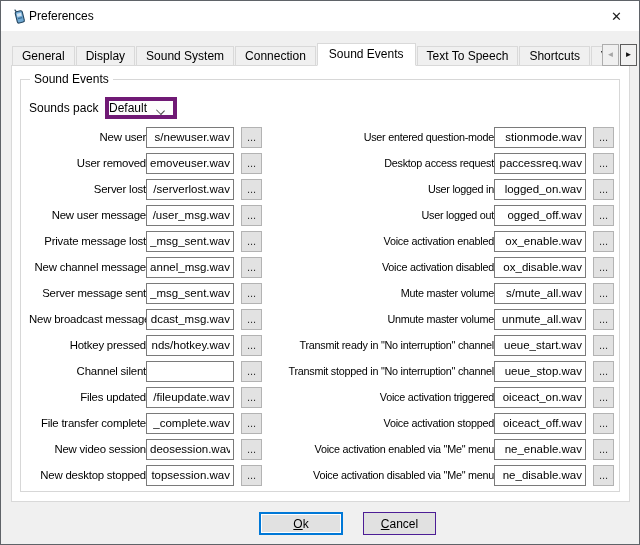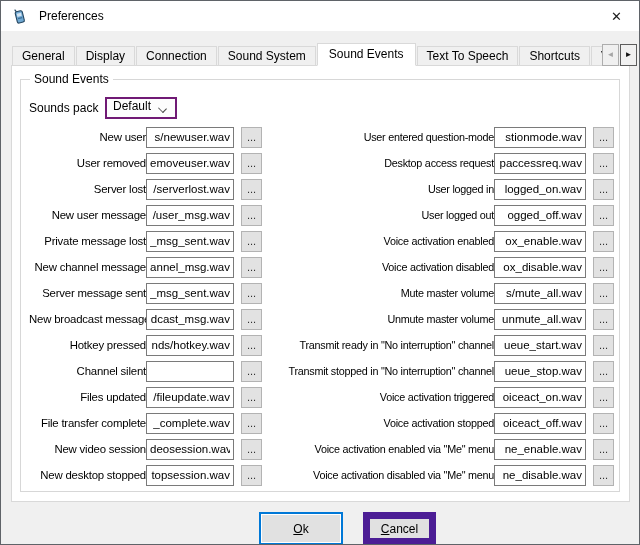--- a/index.html
+++ b/index.html
@@ -8,58 +8,58 @@
     font-family:"Liberation Sans", sans-serif;
     font-size:12px; color:#000;
     background:#f0f0f0;
     position:relative;
     border:1px solid #5f6368;
     overflow:hidden;
   }
   
   .titlebar { position:absolute; top:0; left:0; right:0; height:30px; background:#fff; display:flex; align-items:center; }
   .app-icon { width:17px; height:17px; margin-left:10px; flex:none; }
-  .win-title { margin-left:11px; font-size:12px; }
+  .win-title { margin-left:1px; font-size:12px; }
   .close-btn { position:absolute; top:0; right:0; width:45px; height:30px; display:flex; align-items:center; justify-content:center; font-size:13px; color:#1a1a1a; background:#fff; border:none; cursor:default; }
   
   .tabstrip { position:absolute; top:42px; left:11px; right:37px; height:23px; display:flex; align-items:flex-end; overflow:hidden; z-index:3; }
   .tab { flex:none; height:20px; line-height:18px; padding:0 9px; background:#f0f0f0; border:1px solid #d9d9d9; white-space:nowrap; }
   .tab + .tab { margin-left:1px; }
   .tab.active { height:23px; line-height:20px; background:#fff; border-bottom:1px solid #fff; padding:0 11px; z-index:4; }
   .tab:last-child { padding-right:40px; }
   .tab-arrows { position:absolute; top:43px; right:2px; height:22px; display:flex; z-index:5; }
   .tab-arrow { width:17px; height:22px; background:#f0f0f0; border:1px solid #adadad; font-size:8px; line-height:20px; text-align:center; padding:0; }
   .tab-arrow.prev { color:#a6a6a6; }
   .tab-arrow.next { color:#111; border-color:#5c5c5c; margin-left:1px; }
   
   .page { position:absolute; left:10px; right:9px; top:64px; bottom:42px; background:#fff; border:1px solid #d9d9d9; z-index:2; }
   .groupbox { position:absolute; left:8px; right:9px; top:13px; bottom:9px; border:1px solid #d7d7d7; }
   .group-title { position:absolute; top:-8px; left:9px; background:#fff; padding:0 4px; font-size:12px; }
   
   .pack-row { position:absolute; left:8px; top:17px; height:22px; display:flex; align-items:center; }
   .pack-label { width:76px; }
-  .combo { width:72px; height:22px; border:2px solid #701a75; background:#fdfdfd; display:flex; position:relative; padding-left:6px; }
+  .combo { width:72px; height:22px; border:4px solid #701a75; background:#fdfdfd; display:flex; align-items:center; position:relative; }
   .combo-chevron { position:absolute; right:9px; top:6px; width:7px; height:7px; border-right:1px solid #444; border-bottom:1px solid #444; transform:rotate(45deg) scaleY(0.8); }
   
   .rows { position:absolute; left:8px; top:44px; right:2px; }
   .row { display:flex; align-items:center; height:26px; }
   .evt-label { font-size:11.4px; letter-spacing:-0.2px; white-space:nowrap; overflow:hidden;text-align:right; }
   .lbl-l { width:117px; }
   .lbl-r { width:219px; font-size:10.8px; letter-spacing:-0.25px; }
   .snd-input { height:21px; border:1px solid #7a7a7a; background:#fff; font-family:"Liberation Sans", sans-serif; font-size:11.5px; text-align:right; padding:0 3px; color:#000; }
   .inp-l { width:88px; }
   .inp-r { width:92px; }
   .browse-btn { width:21px; height:21px; margin-left:7px; background:#e2e2e2; border:1px solid #b3b3b3; font-family:"Liberation Sans", sans-serif; font-size:11px; line-height:12px; color:#333; padding:0; text-align:center; }
   .gap { width:13px; flex:none; }
   
-  .footer-btn { position:absolute; height:33px; background:#e1e1e1; font-family:"Liberation Sans", sans-serif; font-size:12px; color:#000; padding:0; }
+  .footer-btn { position:absolute; height:23px; background:#e1e1e1; font-family:"Liberation Sans", sans-serif; font-size:12px; color:#000; padding:0; }
   .btn-label { display:block; width:100%; text-align:center; }
   .btn-label::first-letter { text-decoration:underline; }
   .ok-btn { left:258px; top:511px; width:84px; border:2px solid #0078d7; box-shadow:inset 0 0 0 1px #fff; }
-  .cancel-btn { left:362px; top:511px; width:73px; border:7px solid #4c1d95; }
+  .cancel-btn { left:362px; top:511px; width:73px; border:1px solid #4c1d95; }
 </style>
 </head>
 <body>
 
 <div class="titlebar">
   <svg class="app-icon" viewBox="0 0 17 17">
     <g transform="rotate(-14 8.5 9)">
       <line x1="6.8" y1="3.2" x2="5.6" y2="0.6" stroke="#23445e" stroke-width="1.2"></line>
       <rect x="5.2" y="3.2" width="7.2" height="11.6" rx="1.6" fill="#6fa8d2" stroke="#23445e" stroke-width="1.1"></rect>
       <rect x="6.6" y="5.2" width="4.4" height="3.2" fill="#d2e4f2"></rect>
@@ -68,23 +68,23 @@
   </svg>
   <span class="win-title">Preferences</span>
   <button class="close-btn">✕</button>
 </div>
 
 <div class="tabstrip" id="tabstrip">
   <div class="tab"><span>General</span></div>
 
   <div class="tab"><span>Display</span></div>
 
+  <div class="tab"><span>Sound System</span></div>
+
   <div class="tab"><span>Connection</span></div>
-
-  <div class="tab"><span>Sound System</span></div>
 
   <div class="tab active"><span>Sound Events</span></div>
 
   <div class="tab"><span>Text To Speech</span></div>
 
   <div class="tab"><span>Shortcuts</span></div>
 
   <div class="tab"><span>Video</span></div>
 </div>
 

